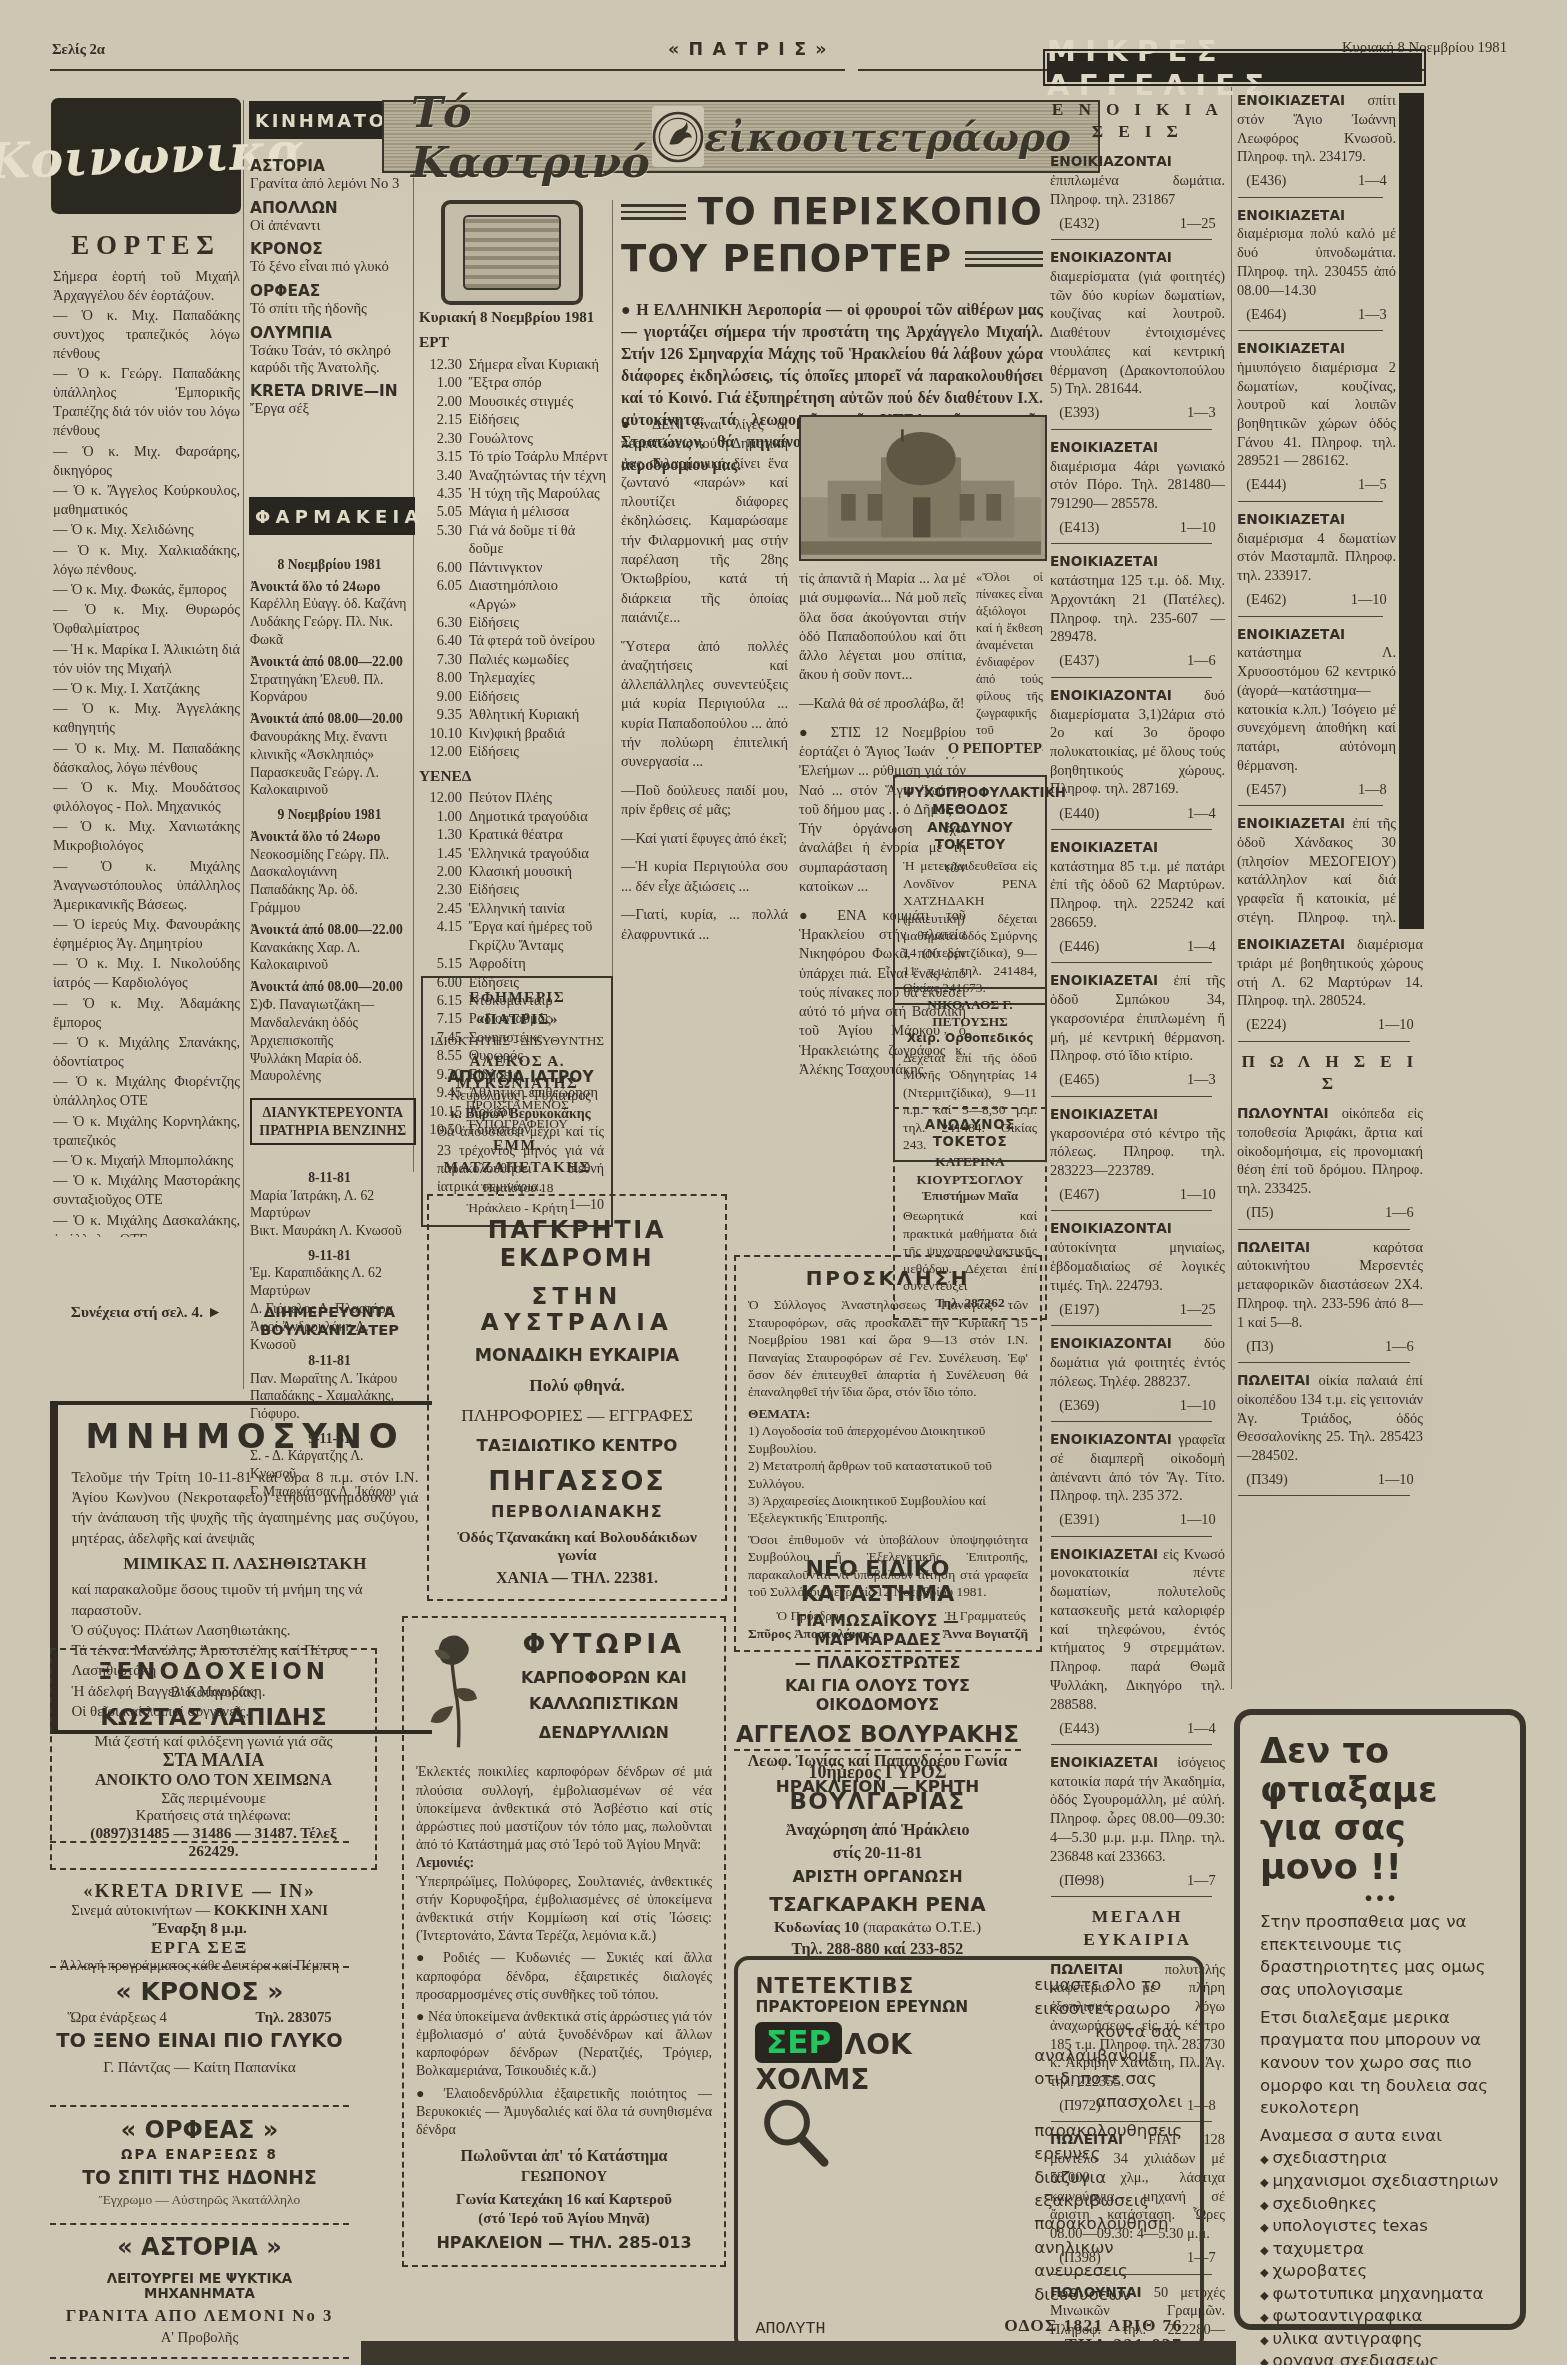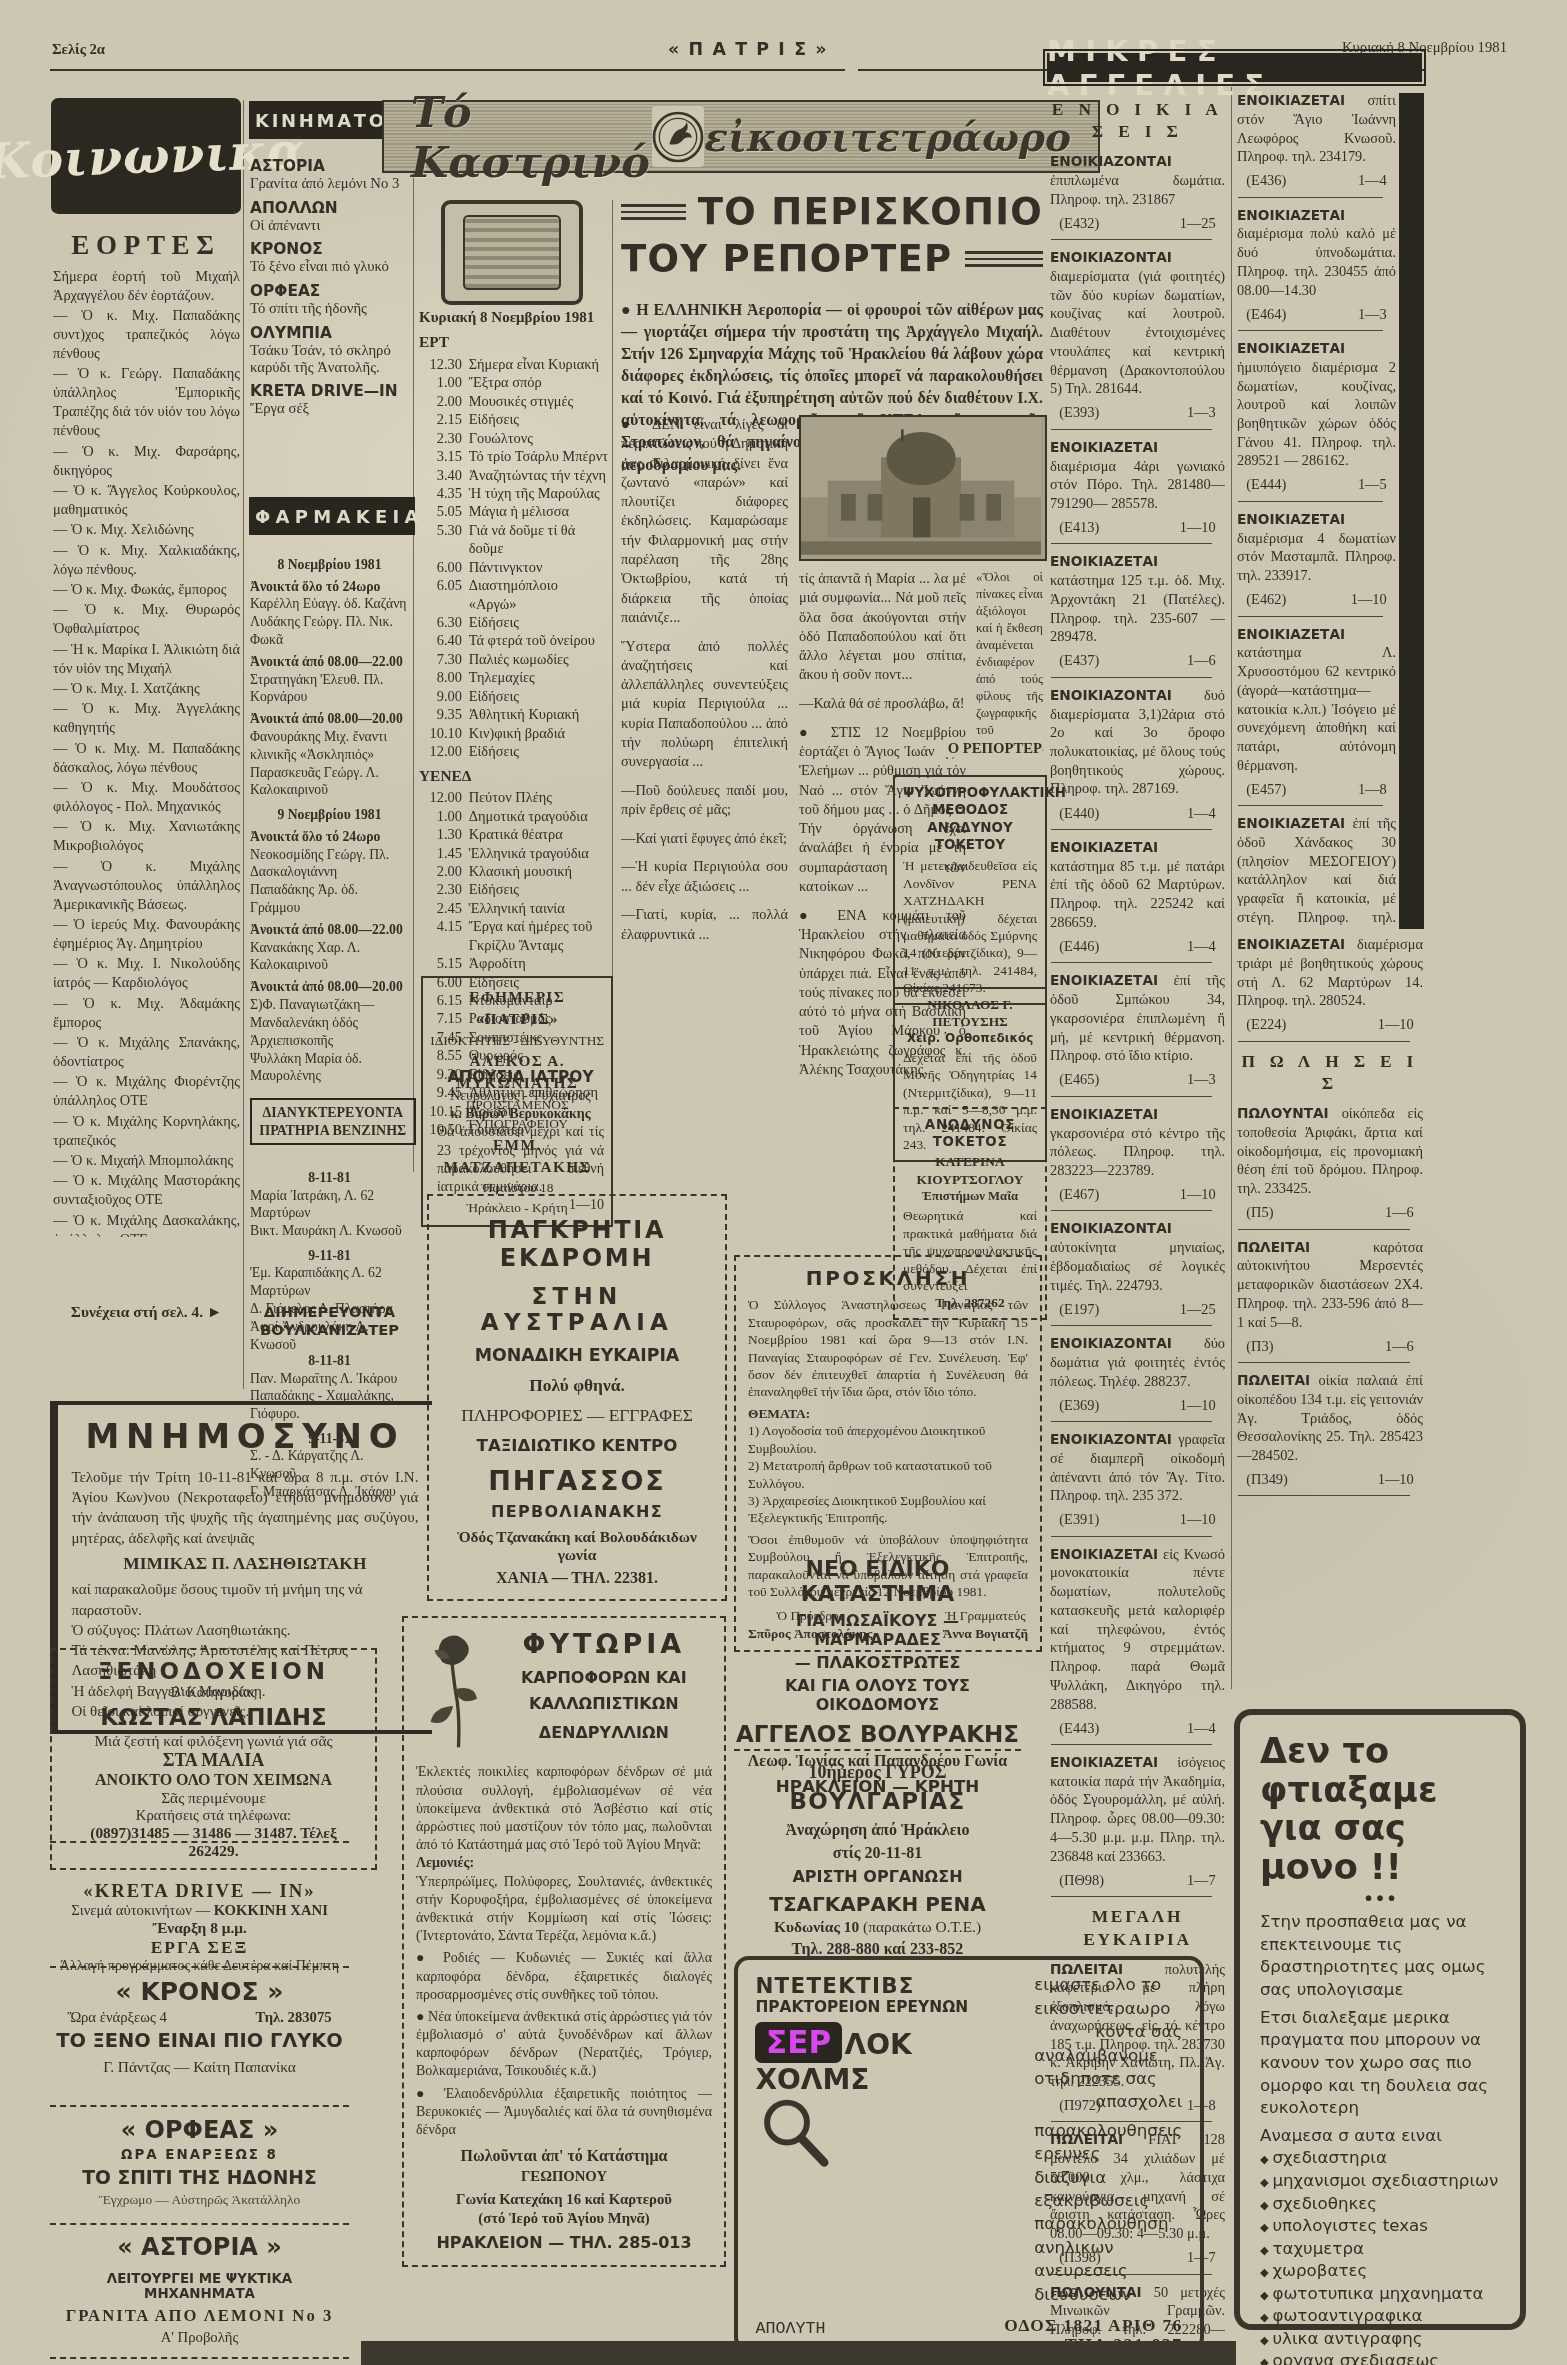--- a/index.html
+++ b/index.html
@@ -87,21 +87,21 @@
   .serif-sp{letter-spacing:2px;}
 
   
   .orgbox{border:6px solid #3a352b;border-radius:17.4px;padding:17.4px 20px;}
   .orgttl{font-family:"DejaVu Sans",sans-serif;font-weight:bold;font-size:35px;line-height:1.1;}
   .orgtxt{font-family:"DejaVu Sans",sans-serif;font-size:16.7px;line-height:1.35;}
   .orgitems div:before{content:"◆ ";font-size:11.4px;}
 
   .detbox{border:4.7px solid #3a352b;border-radius:14.7px;padding:13.4px 17.4px;}
   .det-line{font-family:"DejaVu Sans",sans-serif;font-size:16.7px;line-height:1.4;}
-  .serbadge{background:#29261f;color:#d946ef;font-family:"DejaVu Sans",sans-serif;
+  .serbadge{background:#29261f;color:#22c55e;font-family:"DejaVu Sans",sans-serif;
      font-weight:bold;font-size:31px;padding:2.7px 10.7px;border-radius:6.7px;display:inline-block;}
 
   .photo-fig{border:2px solid #3a352b;background:#a49c87;}
   .dim{color:#4b463a;}
 </style>
 </head>
 <body>
 
 <div id="page">
 

